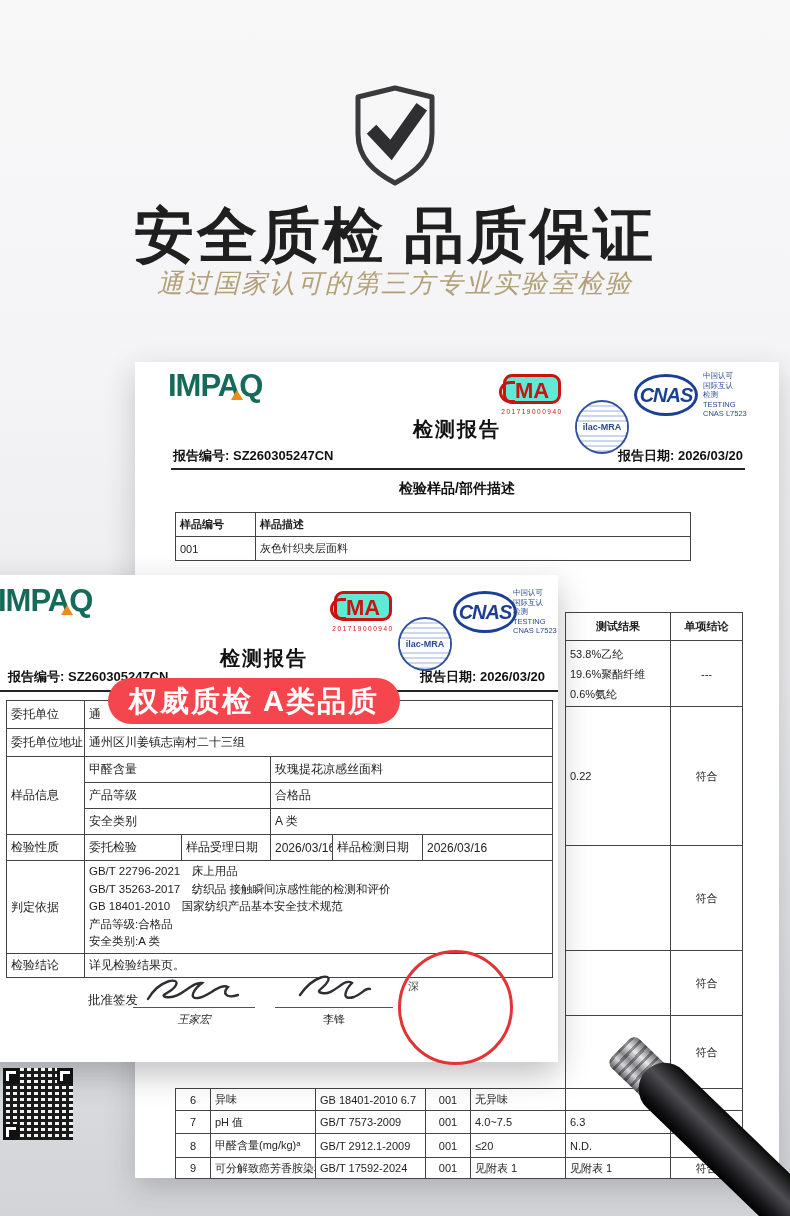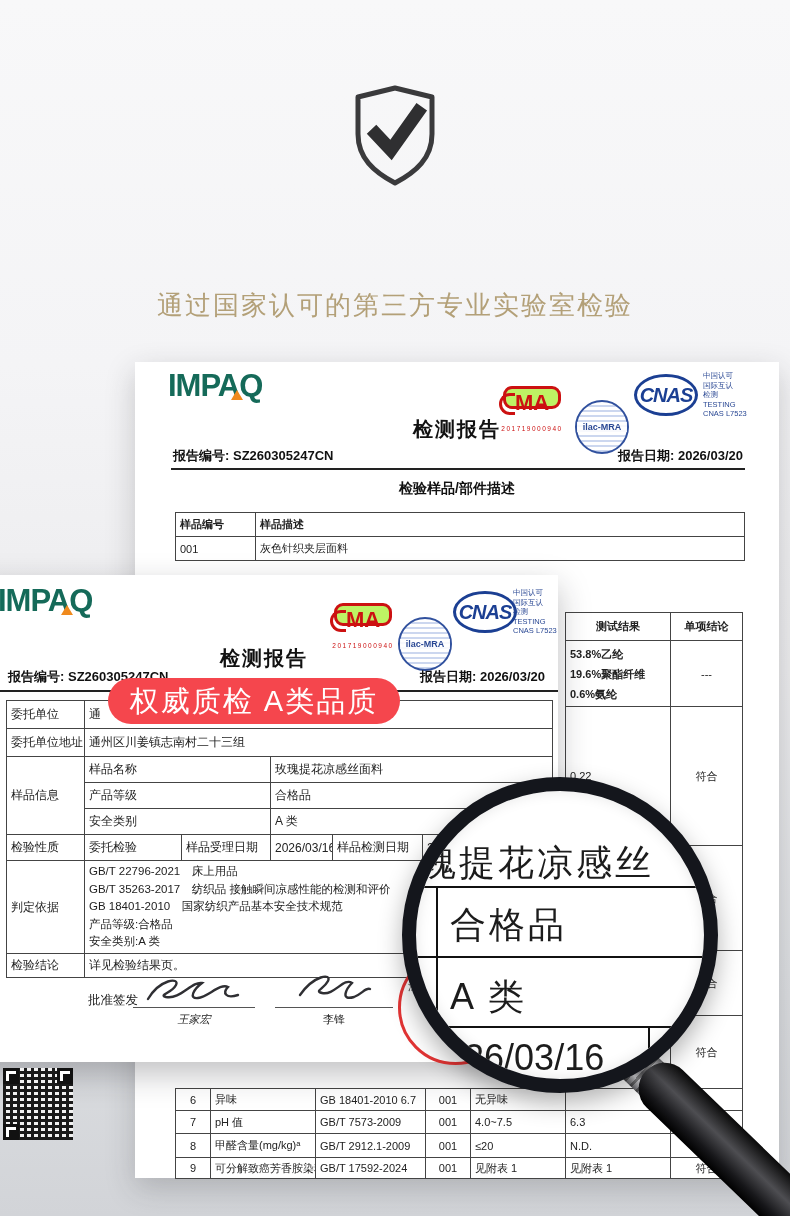--- a/index.html
+++ b/index.html
@@ -6,37 +6,37 @@
   *{box-sizing:border-box;}
   body{font-family:"Liberation Sans","DejaVu Sans",sans-serif;}
   #stage{position:relative;width:790px;height:1216px;margin:0 auto;overflow:hidden;
     background:linear-gradient(180deg,#f8f8f9 0%,#f4f4f6 30%,#ececee 55%,#dddfe2 80%,#d2d4d8 100%);}
   .abs{position:absolute;}
 
   
   .hero-title{left:0;top:196px;width:100%;text-align:center;
     font-family:"Liberation Serif","DejaVu Serif",serif;font-size:60px;font-weight:600;
     color:#1f1f1f;letter-spacing:3px;}
-  .hero-sub{left:0;top:288px;width:100%;text-align:center;font-size:26px;color:#b3a078;letter-spacing:2px;}
+  .hero-sub{left:0;top:266px;width:100%;text-align:center;font-size:26px;color:#b3a078;letter-spacing:2px;font-style:italic;}
 
   
   .paper{background:#fff;box-shadow:0 10px 28px rgba(40,40,45,.22);}
   #doc-back{left:135px;top:362px;width:644px;height:816px;}
   #doc-front{left:-30px;top:575px;width:588px;height:487px;box-shadow:0 12px 30px rgba(30,30,35,.28);z-index:20;}
 
   .brand{font-size:31px;font-weight:800;color:#156a59;letter-spacing:-1px;position:relative;line-height:1;}
   .brand .tri{position:absolute;width:0;height:0;border-left:6px solid transparent;border-right:6px solid transparent;border-bottom:10px solid #f08a1d;}
   .doc-title{font-size:20px;font-weight:700;color:#111;text-align:center;letter-spacing:2px;}
   .meta-line{font-size:13px;font-weight:700;color:#111;}
   .rule{border-top:2px solid #222;}
 
   
   .cma{width:62px;text-align:center;}
-  .cma .box{position:relative;margin:16px auto;width:58px;height:23px;border:3px solid #cc1111;border-radius:9px;
-    color:#cc1111;font-size:22px;font-weight:800;line-height:28px;text-align:center;background:#bef264;}
+  .cma .box{position:relative;margin:4px auto;width:58px;height:30px;border:3px solid #cc1111;border-radius:9px;
+    color:#cc1111;font-size:22px;font-weight:800;line-height:28px;text-align:center;background:#5eead4;}
   .cma .hook{position:absolute;left:-7px;top:4px;width:16px;height:22px;border:3px solid #cc1111;border-right:none;border-radius:12px 0 0 12px;background:transparent;}
   .cma .num{font-size:6.5px;color:#cc1111;letter-spacing:1.5px;margin-top:3px;white-space:nowrap;}
   .ilac{width:54px;height:54px;border-radius:50%;border:2px solid #31519e;
     background:repeating-linear-gradient(0deg,#ccd7ef 0 2px,#ffffff 2px 5px);position:relative;}
   .ilac span{position:absolute;left:0;top:20px;width:100%;text-align:center;font-size:9px;font-weight:700;color:#2a4894;background:rgba(255,255,255,.85);}
   .cnas{width:64px;height:42px;border:3px solid #1b3f93;border-radius:50%;color:#1b3f93;
     font-size:20px;font-weight:800;font-style:italic;text-align:center;line-height:36px;letter-spacing:-1px;background:#fff;}
   .accred{font-size:7.5px;line-height:9.5px;color:#2a4894;white-space:nowrap;}
 
   
@@ -47,21 +47,21 @@
   .c{text-align:center;}
   .gray{color:#666;}
 
   
   #info-table td{vertical-align:middle;font-size:12px;}
   #info-table .lab{font-weight:400;}
   .basis-line{font-size:11.5px;line-height:17.5px;white-space:nowrap;color:#222;}
 
   
   #badge{left:138px;top:103px;width:292px;height:46px;background:#f5464d;border-radius:24px;
-    color:#fff;font-size:29px;font-weight:400;text-align:center;line-height:46px;letter-spacing:2px;z-index:26;}
+    color:#fff;font-size:29px;font-weight:700;text-align:center;line-height:46px;letter-spacing:2px;z-index:26;}
 
   
   #qr{width:70px;height:72px;background:
       repeating-linear-gradient(0deg,#1a1a1a 0 3px,transparent 3px 6px),
       repeating-linear-gradient(90deg,#1a1a1a 0 3px,#f2f2f2 3px 7px);
       position:relative;}
   #qr .f{position:absolute;width:16px;height:16px;border:3px solid #111;background:#fff;}
   #qr .f::after{content:"";position:absolute;left:3px;top:3px;width:7px;height:7px;background:#111;}
   #qr .f1{left:0;top:0;} #qr .f2{right:0;top:0;} #qr .f3{left:0;bottom:0;}
 
@@ -90,20 +90,21 @@
 </style>
 </head>
 <body>
 
 <div id="stage">
 
   <svg class="abs" style="left:350px;top:84px;" width="90" height="104" viewBox="0 0 90 104">
     <path d="M45 4 L82 13 V50 C82 74 66 88 45 99 C24 88 8 74 8 50 V13 Z" fill="none" stroke="#3a3a3c" stroke-width="5" stroke-linejoin="round"></path>
     <path d="M26 50 L41 66 L68 28" fill="none" stroke="#2f2f31" stroke-width="13" stroke-linecap="square"></path>
   </svg>
+  <div class="abs hero-title">安全质检 品质保证</div>
   <div class="abs hero-sub">通过国家认可的第三方专业实验室检验</div>
 
   <div id="doc-back" class="abs paper">
     <div class="abs brand" style="left:33px;top:8px;">
       <span>IMPAQ</span><span class="tri" style="left:63px;top:20px;"></span>
     </div>
 
     <div class="abs cma" style="left:366px;top:8px;">
       <div class="box"><span class="hook"></span><span>MA</span></div>
       <div class="num">201719000940</div>
@@ -125,21 +126,21 @@
     <div class="abs meta-line" style="left:38px;top:85px;">
       <span>报告编号:</span> <span>SZ260305247CN</span>
     </div>
     <div class="abs meta-line" style="right:36px;top:85px;">
       <span>报告日期:</span> <span>2026/03/20</span>
     </div>
     <div class="abs rule" style="left:36px;top:106px;width:574px;"></div>
 
     <div class="abs" style="left:0;top:118px;width:644px;text-align:center;font-size:14px;font-weight:700;color:#111;">检验样品/部件描述</div>
 
-    <table class="grid abs" style="left:40px;top:150px;width:570px;">
+    <table class="grid abs" style="left:40px;top:150px;width:516px;">
       <colgroup>
           <col style="width:80px">
           <col>
         </colgroup>
       <tbody>
           <tr style="height:24px;">
         <td class="b">样品编号</td>
         <td class="b">样品描述</td>
       </tr>
       <tr style="height:24px;">
@@ -153,21 +154,21 @@
       <colgroup>
           <col style="width:105px">
           <col style="width:72px">
         </colgroup>
       <tbody>
           <tr style="height:28px;">
         <td class="b c">测试结果</td>
         <td class="b c">单项结论</td>
       </tr>
       <tr style="height:66px;">
-        <td class="gray" style="white-space:normal;line-height:20px;font-weight:bold;">
+        <td class="gray" style="white-space:normal;line-height:20px;">
           <div>53.8%乙纶</div>
           <div>19.6%聚酯纤维</div>
           <div>0.6%氨纶</div>
         </td>
         <td class="c gray">---</td>
       </tr>
       <tr style="height:139px;">
         <td class="gray">0.22</td>
         <td class="c gray">符合</td>
       </tr>
@@ -283,21 +284,21 @@
           <tr style="height:28px;">
         <td class="lab">委托单位</td>
         <td colspan="5">通</td>
       </tr>
       <tr style="height:28px;">
         <td class="lab">委托单位地址</td>
         <td colspan="5">通州区川姜镇志南村二十三组</td>
       </tr>
       <tr style="height:26px;">
         <td class="lab" rowspan="3">样品信息</td>
-        <td colspan="2">样品名称</td>
+        <td colspan="2">甲醛含量</td>
         <td colspan="3">玫瑰提花凉感丝面料</td>
       </tr>
       <tr style="height:26px;">
         <td colspan="2">产品等级</td>
         <td colspan="3">合格品</td>
       </tr>
       <tr style="height:26px;">
         <td colspan="2">安全类别</td>
         <td colspan="3">A 类</td>
       </tr>
@@ -343,29 +344,16 @@
       <path d="M12 24 C26 4 44 2 40 10 C36 18 26 20 34 22 C46 25 56 6 64 12 C58 18 52 30 66 26 C74 23 78 16 82 18"></path>
     </svg>
     <div class="abs sigline" style="left:305px;top:432px;width:118px;"></div>
     <div class="abs signame" style="left:305px;top:437px;width:118px;">李锋</div>
 
     <div class="abs" style="left:438px;top:404px;font-size:11px;color:#444;">深</div>
   </div>
 
   <div id="stamp" class="abs"></div>
 
-  <div id="lens" class="abs">
-    <div class="inner">
-      <div class="abs zoomtext" style="left:4px;top:48px;">瑰提花凉感丝</div>
-      <div class="zline" style="left:-10px;top:95px;width:320px;height:2px;"></div>
-      <div class="zline" style="left:20px;top:95px;width:2px;height:142px;"></div>
-      <div class="abs zoomtext" style="left:34px;top:110px;">合格品</div>
-      <div class="zline" style="left:-10px;top:165px;width:320px;height:2px;"></div>
-      <div class="abs zoomtext" style="left:34px;top:182px;">A 类</div>
-      <div class="zline" style="left:-10px;top:235px;width:320px;height:2px;"></div>
-      <div class="zline" style="left:232px;top:235px;width:2px;height:60px;"></div>
-      <div class="abs zoomtext" style="left:8px;top:246px;letter-spacing:0;">2026/03/16</div>
-    </div>
-  </div>
   <div id="ferrule" class="abs"></div>
   <div id="handle" class="abs"></div>
 
 </div>
 
 </body></html>

